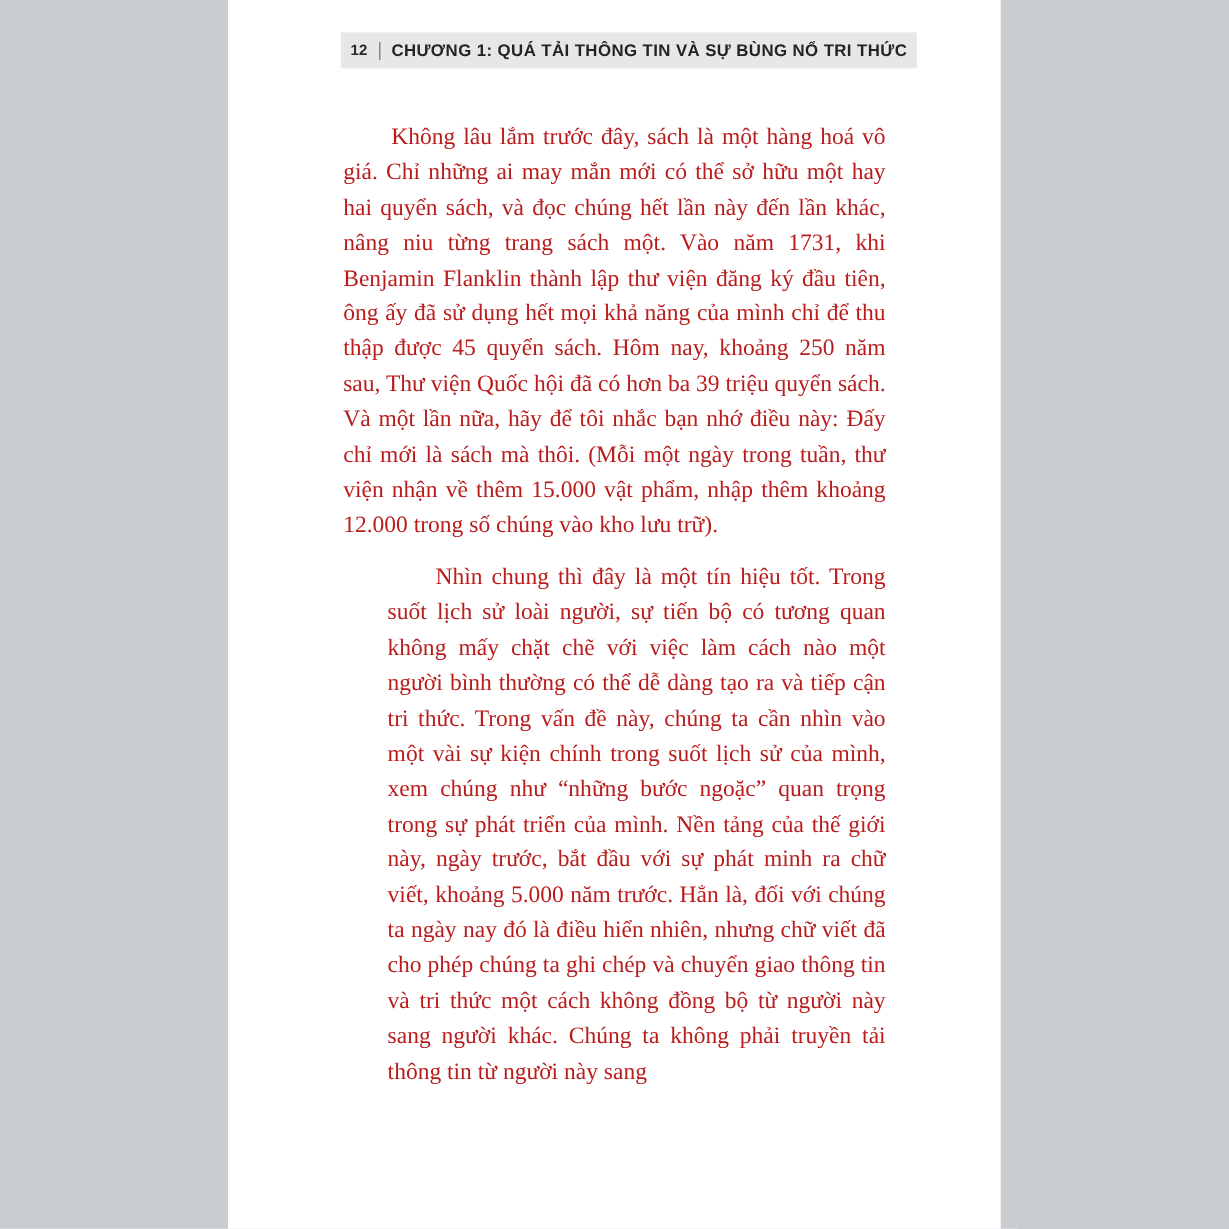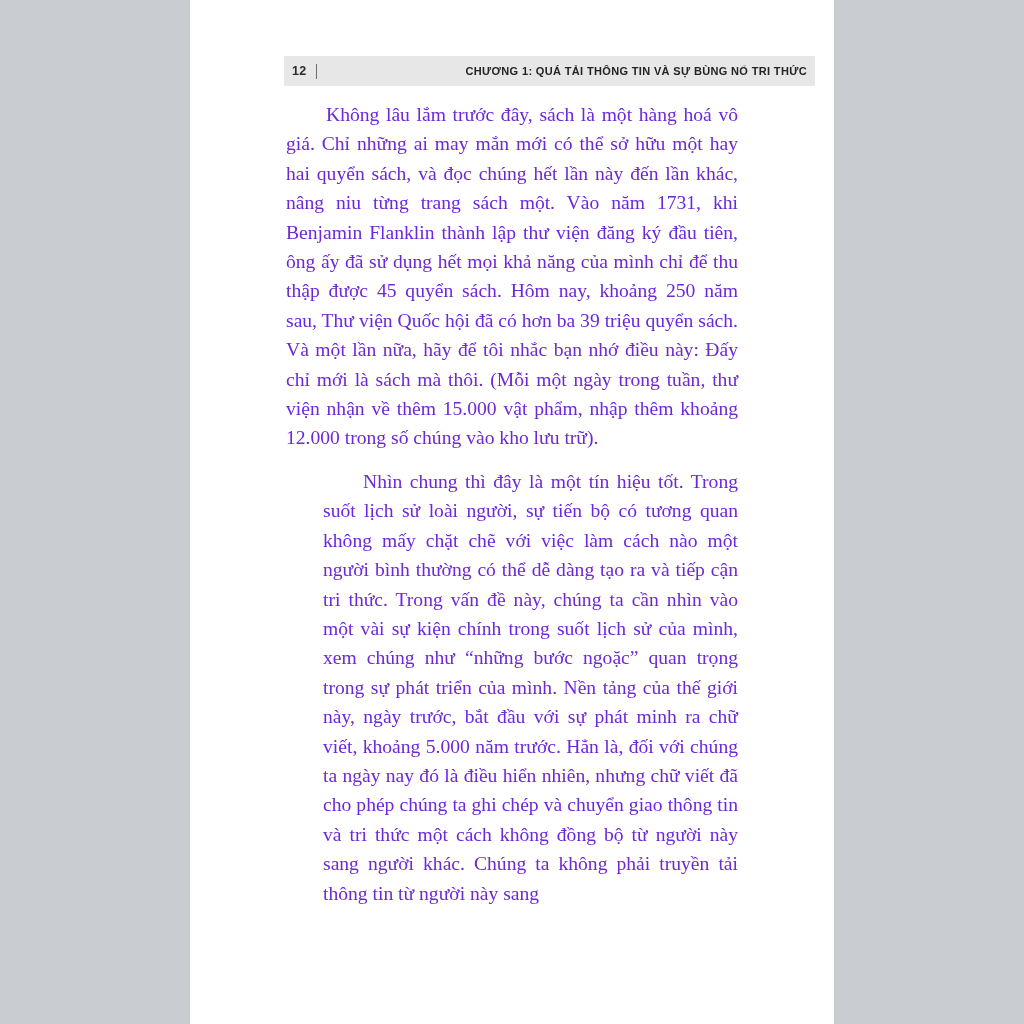--- a/index.html
+++ b/index.html
@@ -30,22 +30,22 @@
     width: 644px;
     height: 1024px;
     box-sizing: border-box;
     padding: 0;
   }
 
   
   .header-band {
     position: absolute;
     left: 94px;
-    top: 56px;
-    width: 531px;
+    top: 27px;
+    width: 480px;
     height: 30px;
     background: #e7e7e7;
     display: flex;
     align-items: center;
   }
   .header-left {
     display: flex;
     align-items: center;
     padding-left: 8px;
   }
@@ -62,40 +62,40 @@
     height: 15px;
     background: #6d6d6d;
     margin-left: 10px;
   }
   .header-title {
     position: absolute;
     right: 8px;
     top: 50%;
     transform: translateY(-50%);
     font-family: "Liberation Sans", sans-serif;
-    font-size: 11px;
+    font-size: 14px;
     font-weight: 700;
     letter-spacing: 0.35px;
     color: #232323;
     white-space: nowrap;
   }
 
   
   .text-column {
     position: absolute;
     left: 96px;
     top: 100px;
     width: 452px;
   }
   .para {
     margin: 0 0 14px 0;
     font-family: "Liberation Serif", serif;
     font-size: 19.6px;
     line-height: 29.4px;
-    color: #6d28d9;
+    color: #b91c1c;
     text-align: justify;
     text-justify: inter-word;
     text-indent: 40px;
     hyphens: none;
   }
   .para:last-child {
     margin-bottom: 0;
     margin-left: 37px;
   }
 

